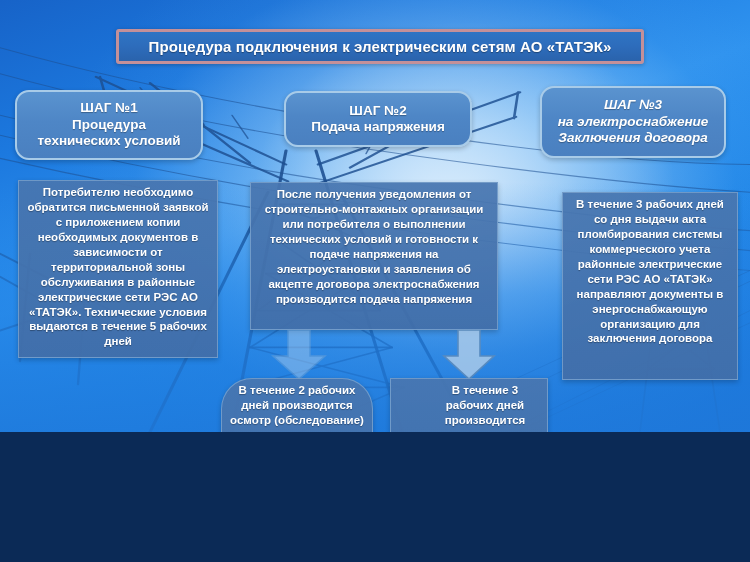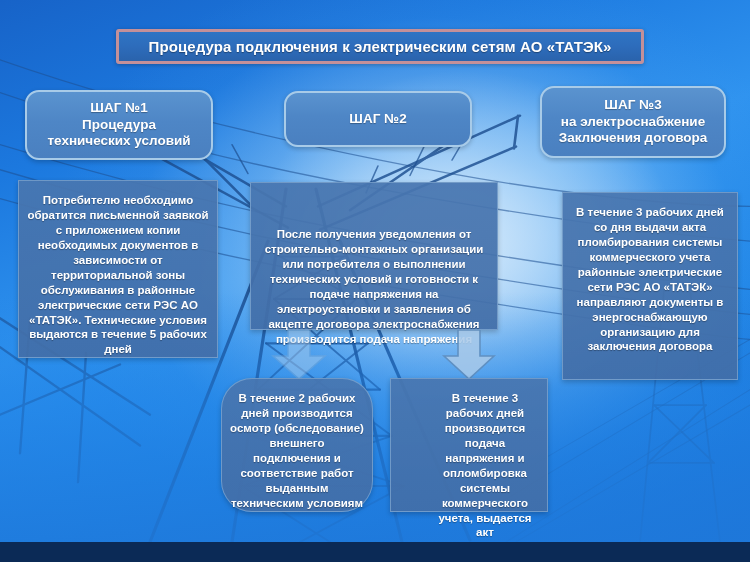--- a/index.html
+++ b/index.html
@@ -1,21 +1,21 @@
 <!DOCTYPE html>
 <html lang="ru"><head>
 <meta charset="utf-8">
 <title>Процедура подключения к электрическим сетям АО «ТАТЭК»</title>
 <style>
   html,body{margin:0;padding:0;background:#0b2a56;}
   body{font-family:"Liberation Sans","DejaVu Sans",sans-serif;}
 
   #slide{
     position:relative;
-    width:750px;height:542px;
+    width:750px;height:432px;
     overflow:hidden;
     background:#1f7fe0;
   }
 
   
   .sky{
     position:absolute;inset:0;
     background:
       radial-gradient(ellipse 520px 400px at 58% 46%, rgba(215,235,252,.92) 0%, rgba(175,215,248,.55) 28%, rgba(90,165,235,.10) 58%, rgba(0,0,0,0) 74%),
       radial-gradient(ellipse 300px 240px at 62% 44%, rgba(255,255,255,.75) 0%, rgba(255,255,255,0) 70%),
@@ -52,40 +52,40 @@
     border:2px solid #a8cbe8;
     border-radius:14px;
     display:flex;flex-direction:column;align-items:center;justify-content:center;
     text-align:center;color:#ffffff;
     box-shadow:0 2px 5px rgba(0,0,0,.22);
     padding:4px 6px;
   }
   .step-head .ln{display:block;line-height:1.22;font-size:13.5px;font-weight:600;
     text-shadow:0 1px 1px rgba(0,0,0,.3);}
 
-  #head1{left:25px;top:90px;width:188px;height:70px;padding-left:6px;}
+  #head1{left:15px;top:90px;width:188px;height:70px;padding-left:6px;}
   #head2{left:284px;top:91px;width:188px;height:56px;}
-  #head3{left:540px;top:86px;width:186px;height:72px;}
+  #head3{left:540px;top:86px;width:186px;height:72px;font-style:italic;}
 
   
   .panel{
     position:absolute;box-sizing:border-box;
     background:linear-gradient(180deg,rgba(72,118,176,.93) 0%,rgba(66,110,168,.93) 100%);
     border:1px solid rgba(150,185,220,.55);
     color:#ffffff;text-align:center;
-    padding:12px 8px;
+    padding:4px 8px;
     box-shadow:0 2px 5px rgba(0,0,0,.22);
   }
   .panel p{margin:0;line-height:1.3;text-shadow:0 1px 1px rgba(0,0,0,.32);}
 
   #body1{left:18px;top:180px;width:200px;height:178px;}
   #body1 p{font-size:11.5px;font-weight:600;}
 
   #body2{left:250px;top:182px;width:248px;height:148px;}
-  #body2 p{font-size:11.5px;font-weight:600;margin-top:32px;}
+  #body2 p{font-size:11.5px;font-weight:600;}
 
   #body3{left:562px;top:192px;width:176px;height:188px;}
   #body3 p{font-size:11.5px;font-weight:600;}
 
   #bodyA{left:221px;top:378px;width:152px;height:134px;border-radius:31px;}
   #bodyA p{font-size:11.5px;font-weight:600;}
 
   #bodyB{left:390px;top:378px;width:158px;height:134px;}
   #bodyB p{font-size:11.5px;font-weight:600;margin-left:32px;}
 
@@ -198,20 +198,21 @@
     <span class="ln">ШАГ №1</span>
     <span class="ln">Процедура</span>
     <span class="ln">технических условий</span>
   </div>
   <div class="panel" id="body1">
     <p>Потребителю  необходимо обратится  письменной заявкой с приложением копии необходимых документов в зависимости от территориальной зоны обслуживания  в районные электрические сети РЭС АО «ТАТЭК». Технические условия выдаются в течение 5 рабочих дней</p>
   </div>
 
   <div class="step-head" id="head2">
     <span class="ln">ШАГ №2</span>
+    <span class="ln">Подача напряжения</span>
   </div>
   <div class="panel" id="body2">
     <p>После получения уведомления от строительно-монтажных организации или потребителя о выполнении технических условий и готовности к подаче напряжения на электроустановки и заявления об акцепте договора электроснабжения производится подача напряжения</p>
   </div>
 
   <div class="step-head" id="head3">
     <span class="ln">ШАГ №3</span>
     <span class="ln">на электроснабжение</span>
     <span class="ln">Заключения договора</span>
   </div>

